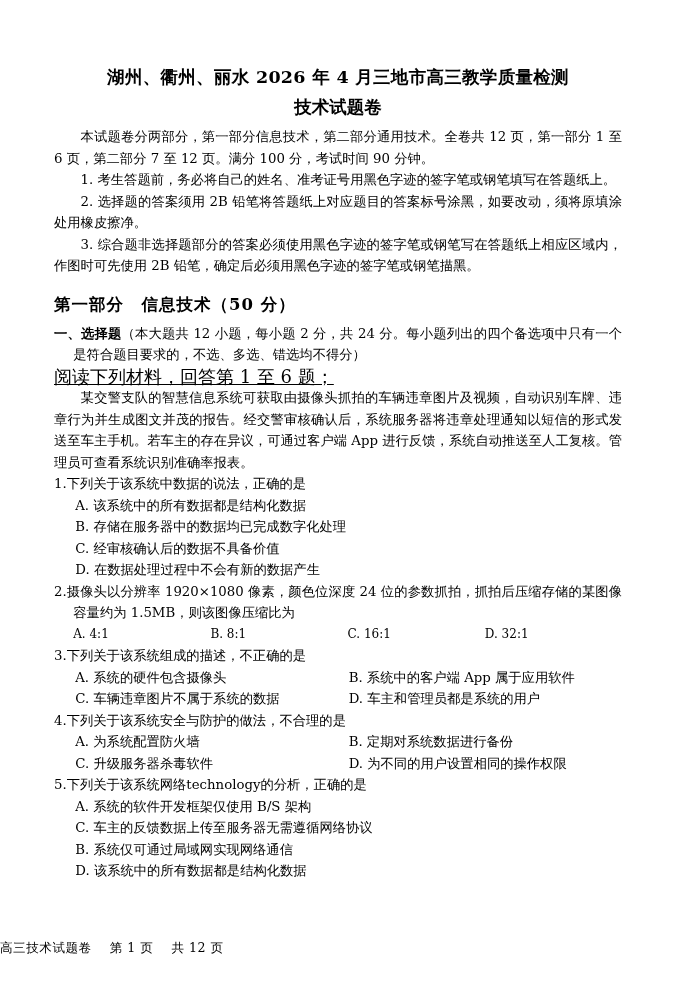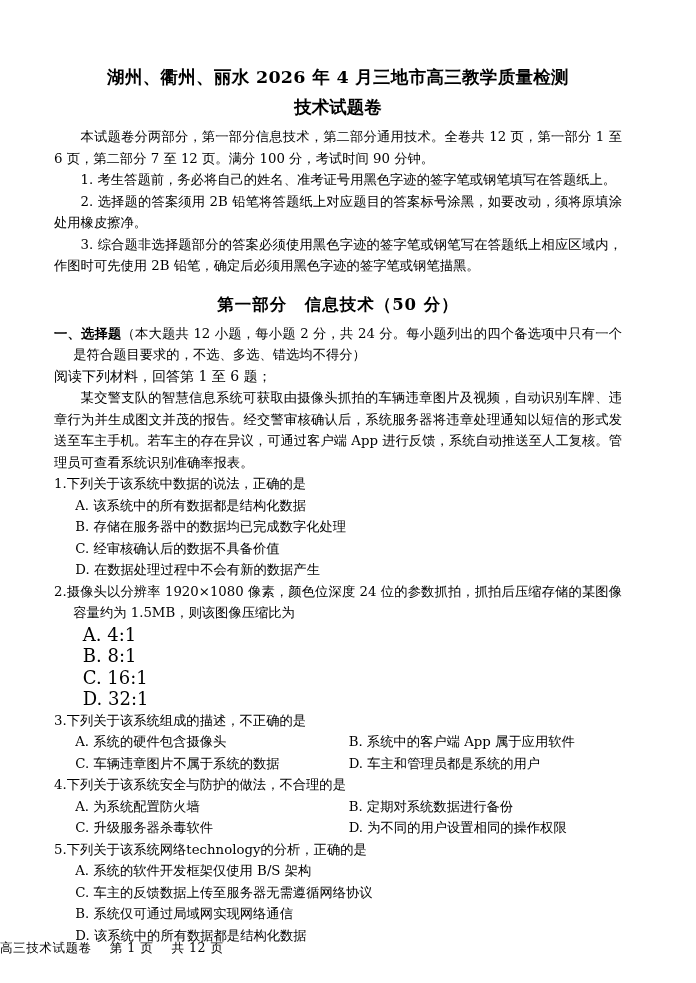--- a/index.html
+++ b/index.html
@@ -38,65 +38,64 @@
   }
   .para {
     font-size: 13.3px;
     line-height: 21.5px;
     text-align: justify;
     text-justify: inter-ideograph;
     text-indent: 2em;
     margin: 0;
   }
   .section-head {
-    text-align: center;
     font-weight: bold;
     font-size: 16.5px;
     line-height: 28px;
     margin-top: 14px;
     margin-bottom: 4px;
     letter-spacing: 1px;
   }
   .hang {
     font-size: 13.3px;
     line-height: 21.5px;
     text-align: justify;
     text-justify: inter-ideograph;
     margin: 0;
     padding-left: 1.45em;
     text-indent: -1.45em;
   }
   .plain {
-    font-size: 14px;
+    font-size: 18px;
     line-height: 21.5px;
     text-align: justify;
     text-justify: inter-ideograph;
     margin: 0;
+    text-decoration: underline;
   }
   .opts-1col {
     font-size: 13.3px;
     line-height: 21.5px;
     margin: 0;
     padding-left: 1.6em;
   }
   .opts-2col {
     display: flex;
     font-size: 13.3px;
     line-height: 21.5px;
     padding-left: 1.6em;
   }
   .opts-2col > div {
     width: 50%;
   }
   .opts-4col {
     display: flex;
-    font-size: 18px;
+    font-size: 12px;
     line-height: 21.5px;
     padding-left: 1.6em;
-    flex-direction: column;
   }
   .opts-4col > div {
     width: 25%;
   }
   .footer {
     position: absolute;
     left: 0;
     right: 0;
     bottom: 26px;
     text-align: left;

